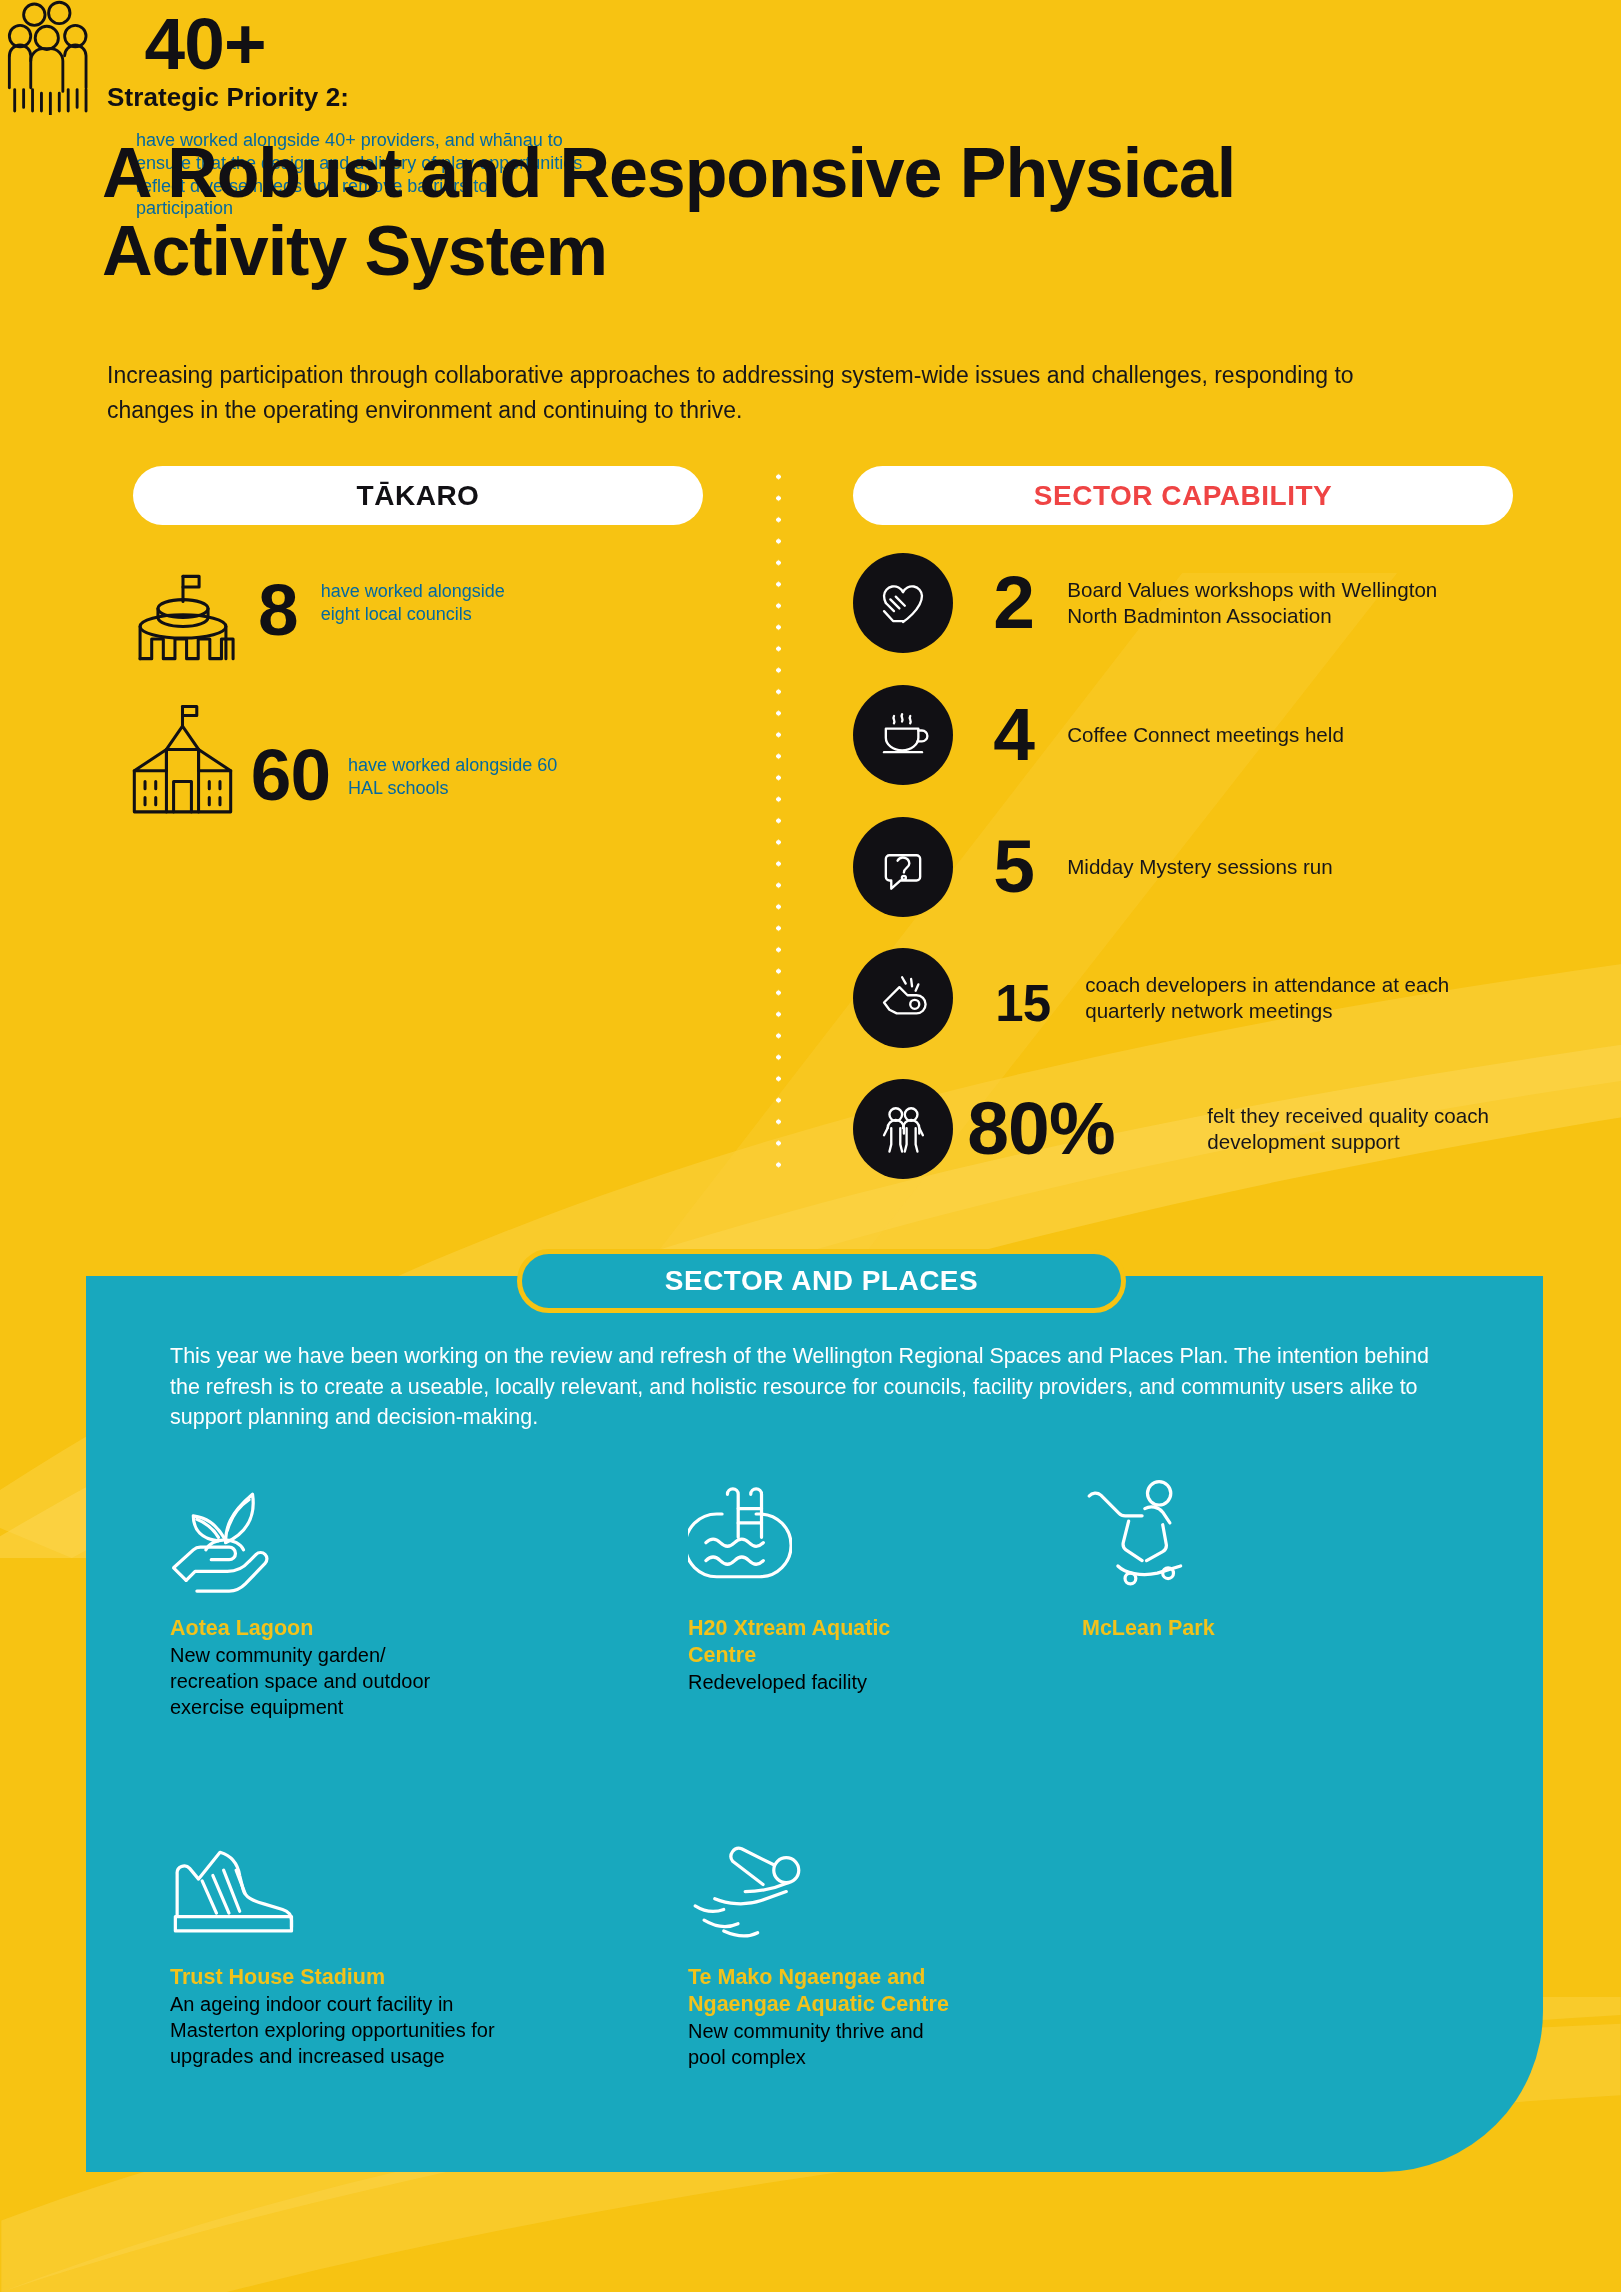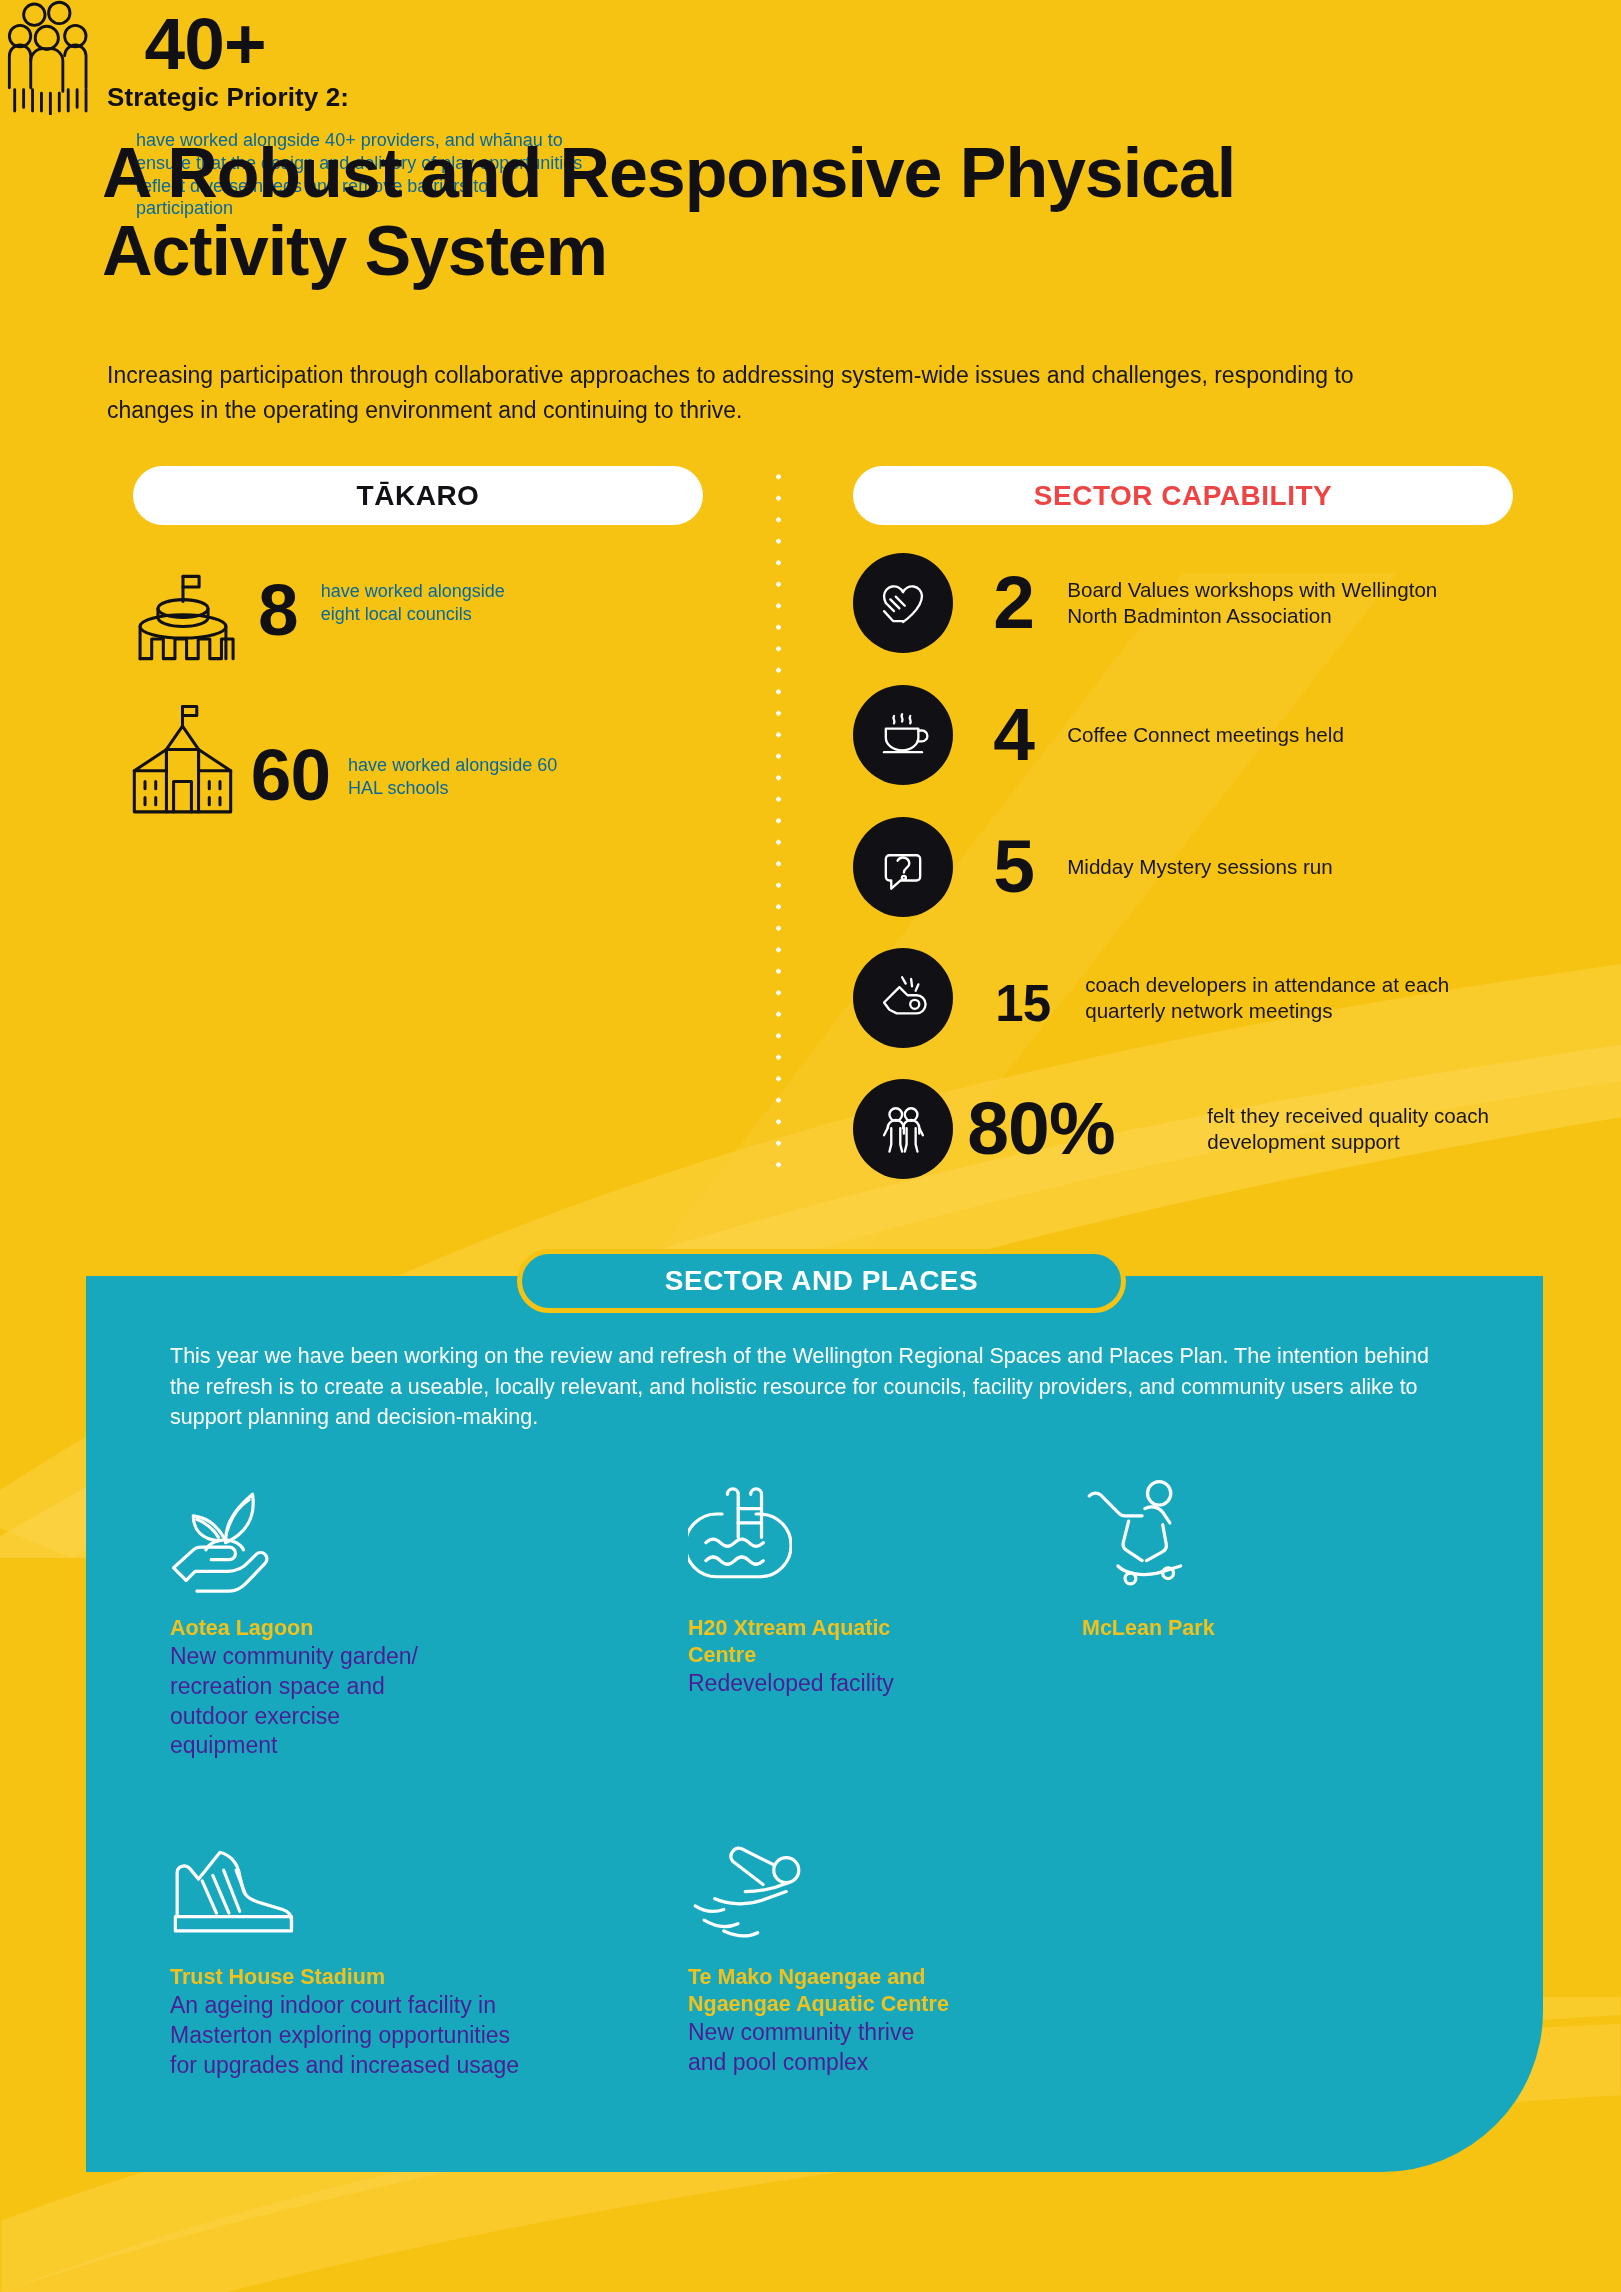--- a/index.html
+++ b/index.html
@@ -119,21 +119,21 @@
   }
   .sp-grid {
     position: absolute; left: 170px; width: 1317px; z-index: 5;
     display: grid; grid-template-columns: 518px 394px 405px;
   }
   #sp-row1 { top: 1478px; }
   #sp-row2 { top: 1827px; }
   .sp-item { }
   .sp-icon { height: 115px; display: flex; align-items: flex-end; margin-bottom: 21.5px; }
   .sp-title { font-size: 21.5px; font-weight: 800; color: #F2C21B; line-height: 1.27; }
-  .sp-desc { font-size: 23px; color: #4c1d95; line-height: 1.3; font-weight: 400; }
+  .sp-desc { font-size: 20px; color: #000000; line-height: 1.3; font-weight: 400; }
 </style>
 </head>
 <body>
 
 <div id="page">
 
   <svg class="swoosh" id="sw1" viewBox="0 0 1811 1100">
     <path d="M-40,1050 C400,760 900,560 1860,430 L1860,560 C950,690 480,880 80,1100 Z" fill="#FBD23F" opacity=".55"></path>
     <path d="M-40,1100 C380,840 930,650 1860,520 L1860,600 C980,740 470,940 60,1140 Z" fill="#FDD95C" opacity=".45"></path>
     <path d="M1320,0 L1560,0 L700,1100 L470,1100 Z" fill="#FBD23F" opacity=".30"></path>

